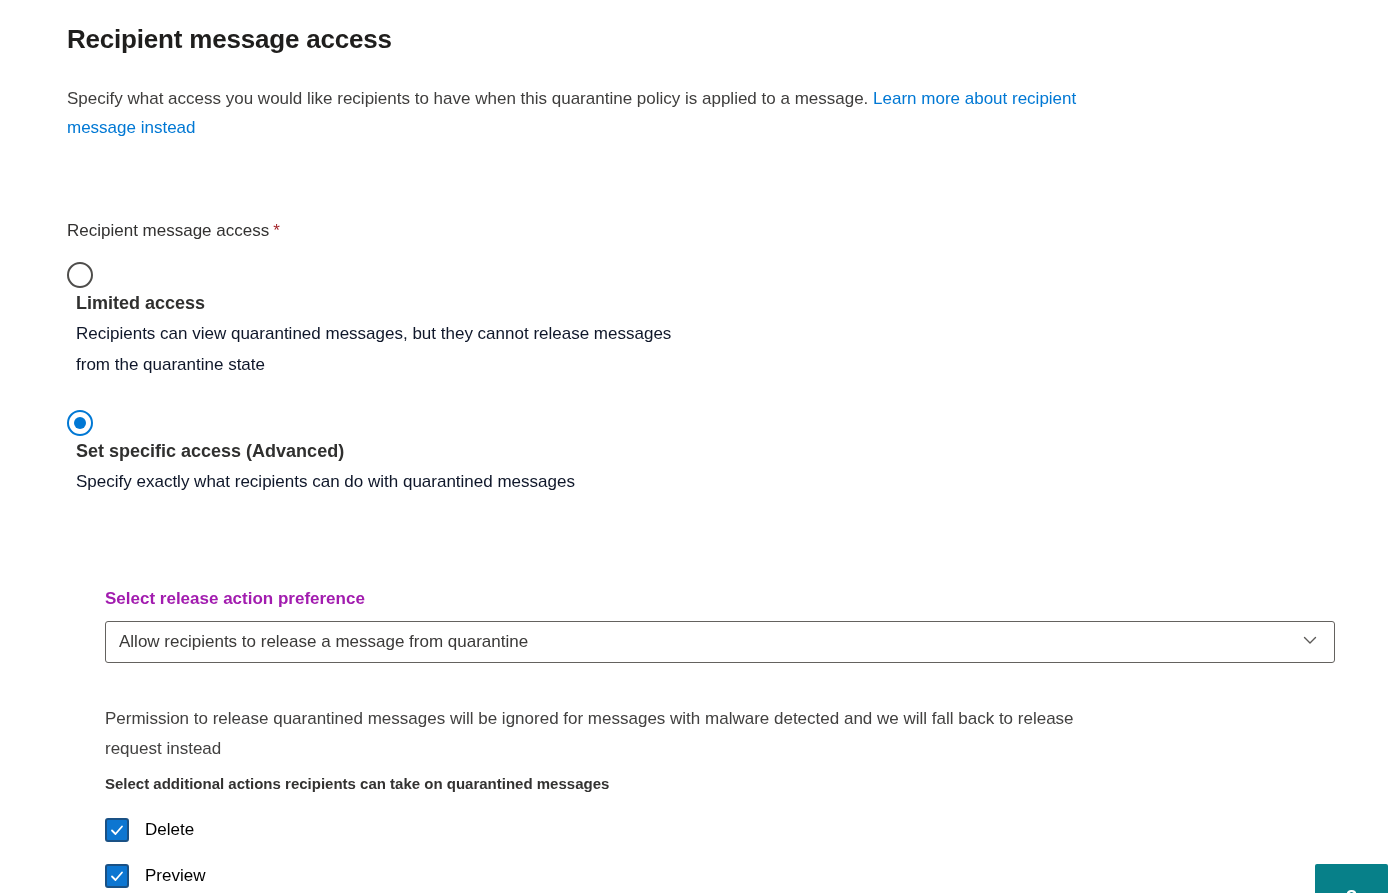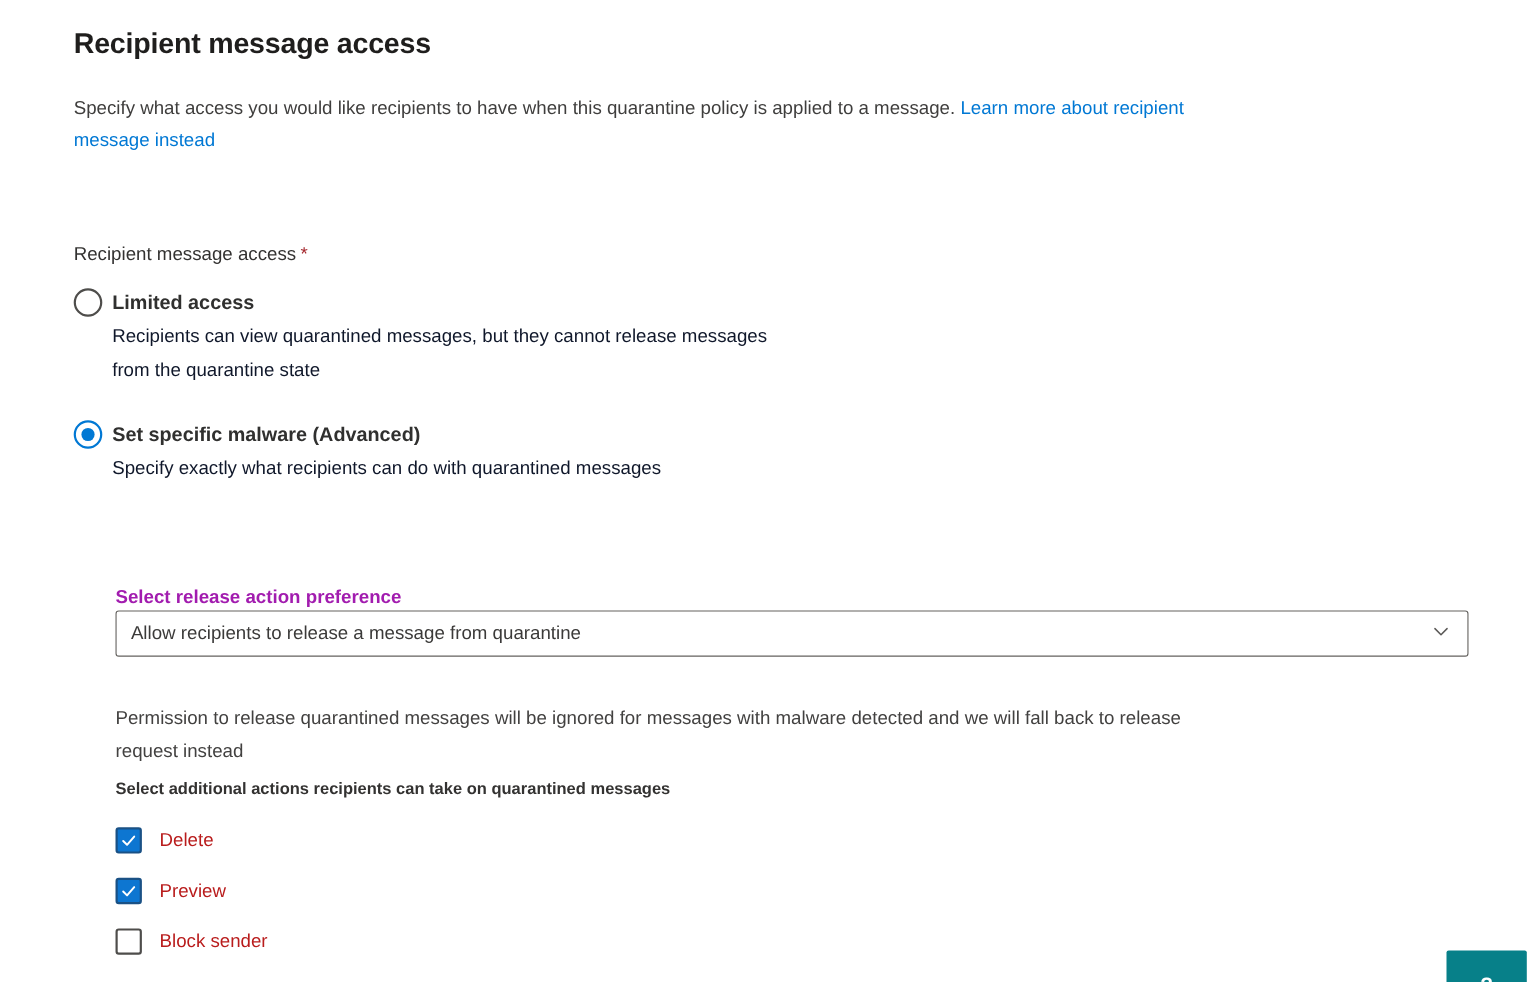--- a/index.html
+++ b/index.html
@@ -44,20 +44,21 @@
   }
   .required {
     color: #a4262c;
     margin-left: 4px;
   }
   .radio-option {
     display: flex;
     align-items: flex-start;
     margin-top: 18px;
     cursor: pointer;
+    flex-direction: column;
   }
   .radio-option + .radio-option { margin-top: 28px; }
   .radio-circle {
     flex: 0 0 auto;
     width: 26px;
     height: 26px;
     border: 2px solid #4e4d4b;
     border-radius: 50%;
     background: #ffffff;
     margin-top: 2px;
@@ -92,20 +93,21 @@
     margin-left: 38px;
   }
   .sub-label {
     margin-top: 90px;
     font-size: 17px;
     font-weight: 600;
     line-height: 24px;
     color: #a21caf;
   }
   .dropdown {
+    margin-top: 10px;
     width: 1230px;
     height: 42px;
     border: 1px solid #64625f;
     border-radius: 3px;
     background: #ffffff;
     display: flex;
     align-items: center;
     justify-content: space-between;
     padding: 0 16px 0 13px;
     cursor: pointer;
@@ -151,21 +153,21 @@
   }
   .checkbox-row.checked .checkbox-box {
     background: #0d76d1;
     border-color: #1a5185;
   }
   .checkbox-box svg { display: none; }
   .checkbox-row.checked .checkbox-box svg { display: block; }
   .checkbox-label {
     margin-left: 16px;
     font-size: 17px;
-    color: #b91c1c;
+    color: #000000;
   }
   .help-button {
     position: absolute;
     left: 1315px;
     top: 864px;
     width: 73px;
     height: 48px;
     background: #078089;
     border: none;
     border-radius: 2px;
@@ -208,21 +210,21 @@
       <div class="radio-desc">Recipients can view quarantined messages, but they cannot release messages
 from the quarantine state</div>
     </div>
   </div>
 
   <div class="radio-option selected">
     <div class="radio-circle">
       <div class="radio-dot"></div>
     </div>
     <div class="radio-body">
-      <div class="radio-label">Set specific malware (Advanced)</div>
+      <div class="radio-label">Set specific access (Advanced)</div>
       <div class="radio-desc">Specify exactly what recipients can do with quarantined messages</div>
     </div>
   </div>
 
   <div class="advanced">
 
     <div class="sub-label">Select release action preference</div>
 
     <div class="dropdown" role="combobox">
       <span class="dropdown-value">Allow recipients to release a message from quarantine</span>

